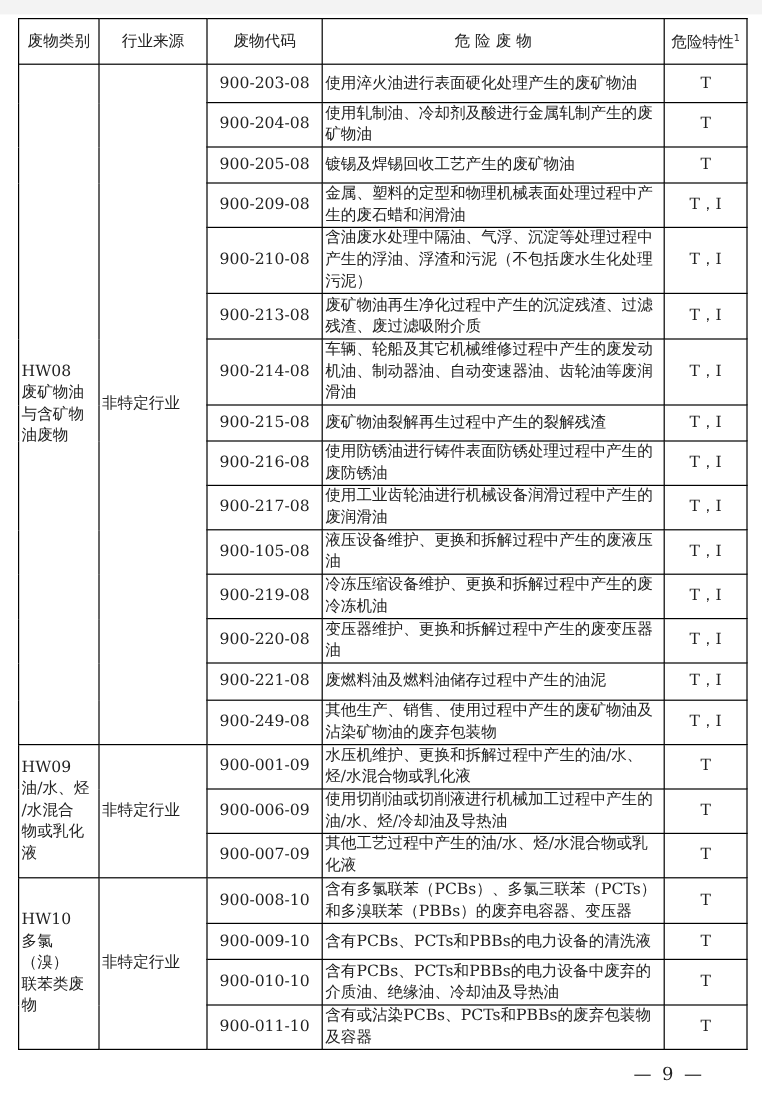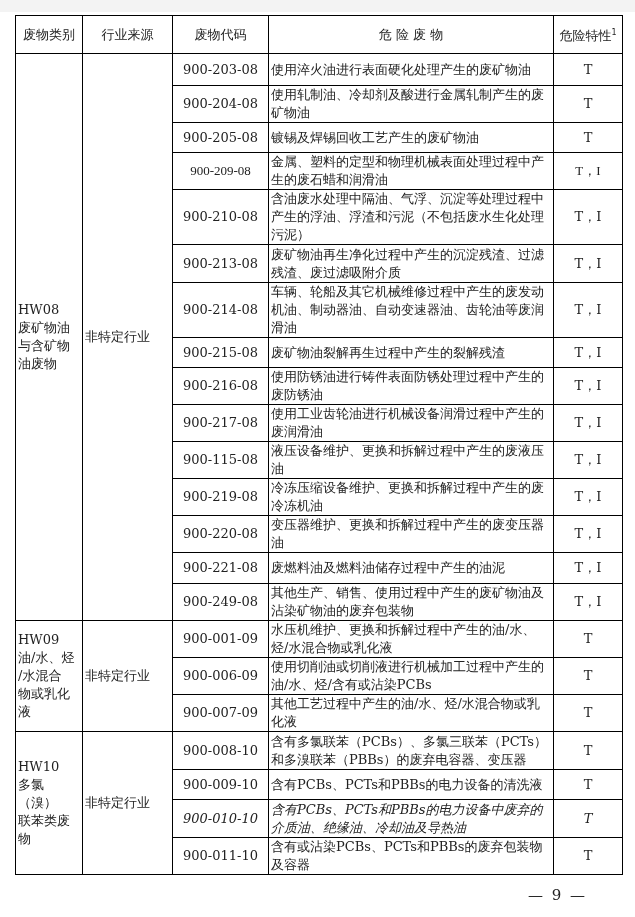--- a/index.html
+++ b/index.html
@@ -56,21 +56,21 @@
       <tr style="height: 37px;">
         <td class="code">900-204-08</td>
         <td class="desc">使用轧制油、冷却剂及酸进行金属轧制产生的废矿物油</td>
         <td class="char">T</td>
       </tr>
       <tr style="height: 30px;">
         <td class="code">900-205-08</td>
         <td class="desc">镀锡及焊锡回收工艺产生的废矿物油</td>
         <td class="char">T</td>
       </tr>
-      <tr style="height: 37px; font-family: Liberation Serif, serif;">
+      <tr style="height: 37px;">
         <td class="code">900-209-08</td>
         <td class="desc">金属、塑料的定型和物理机械表面处理过程中产生的废石蜡和润滑油</td>
         <td class="char">T，I</td>
       </tr>
       <tr style="height: 55px;">
         <td class="code">900-210-08</td>
         <td class="desc">含油废水处理中隔油、气浮、沉淀等处理过程中产生的浮油、浮渣和污泥（不包括废水生化处理污泥）</td>
         <td class="char">T，I</td>
       </tr>
       <tr style="height: 38px;">
@@ -92,21 +92,21 @@
         <td class="code">900-216-08</td>
         <td class="desc">使用防锈油进行铸件表面防锈处理过程中产生的废防锈油</td>
         <td class="char">T，I</td>
       </tr>
       <tr style="height: 37px;">
         <td class="code">900-217-08</td>
         <td class="desc">使用工业齿轮油进行机械设备润滑过程中产生的废润滑油</td>
         <td class="char">T，I</td>
       </tr>
       <tr style="height: 37px;">
-        <td class="code">900-115-08</td>
+        <td class="code">900-105-08</td>
         <td class="desc">液压设备维护、更换和拆解过程中产生的废液压油</td>
         <td class="char">T，I</td>
       </tr>
       <tr style="height: 37px;">
         <td class="code">900-219-08</td>
         <td class="desc">冷冻压缩设备维护、更换和拆解过程中产生的废冷冻机油</td>
         <td class="char">T，I</td>
       </tr>
       <tr style="height: 37px; border-radius: 12px;">
         <td class="code">900-220-08</td>
@@ -131,21 +131,21 @@
           <div>物或乳化</div>
           <div>液</div>
         </td>
         <td class="src" rowspan="3">非特定行业</td>
         <td class="code">900-001-09</td>
         <td class="desc">水压机维护、更换和拆解过程中产生的油/水、烃/水混合物或乳化液</td>
         <td class="char">T</td>
       </tr>
       <tr style="height: 37px;">
         <td class="code">900-006-09</td>
-        <td class="desc">使用切削油或切削液进行机械加工过程中产生的油/水、烃/含有或沾染PCBs</td>
+        <td class="desc">使用切削油或切削液进行机械加工过程中产生的油/水、烃/冷却油及导热油</td>
         <td class="char">T</td>
       </tr>
       <tr style="height: 37px;">
         <td class="code">900-007-09</td>
         <td class="desc">其他工艺过程中产生的油/水、烃/水混合物或乳化液</td>
         <td class="char">T</td>
       </tr>
       <tr style="height: 38px;">
         <td class="cat" rowspan="4">
           <div>HW10</div>
@@ -156,21 +156,21 @@
         <td class="src" rowspan="4">非特定行业</td>
         <td class="code">900-008-10</td>
         <td class="desc">含有多氯联苯（PCBs）、多氯三联苯（PCTs）和多溴联苯（PBBs）的废弃电容器、变压器</td>
         <td class="char">T</td>
       </tr>
       <tr style="height: 30px;">
         <td class="code">900-009-10</td>
         <td class="desc">含有PCBs、PCTs和PBBs的电力设备的清洗液</td>
         <td class="char">T</td>
       </tr>
-      <tr style="height: 38px; font-style: italic;">
+      <tr style="height: 38px;">
         <td class="code">900-010-10</td>
         <td class="desc">含有PCBs、PCTs和PBBs的电力设备中废弃的介质油、绝缘油、冷却油及导热油</td>
         <td class="char">T</td>
       </tr>
       <tr style="height: 37px;">
         <td class="code">900-011-10</td>
         <td class="desc">含有或沾染PCBs、PCTs和PBBs的废弃包装物及容器</td>
         <td class="char">T</td>
       </tr>
     </tbody>

